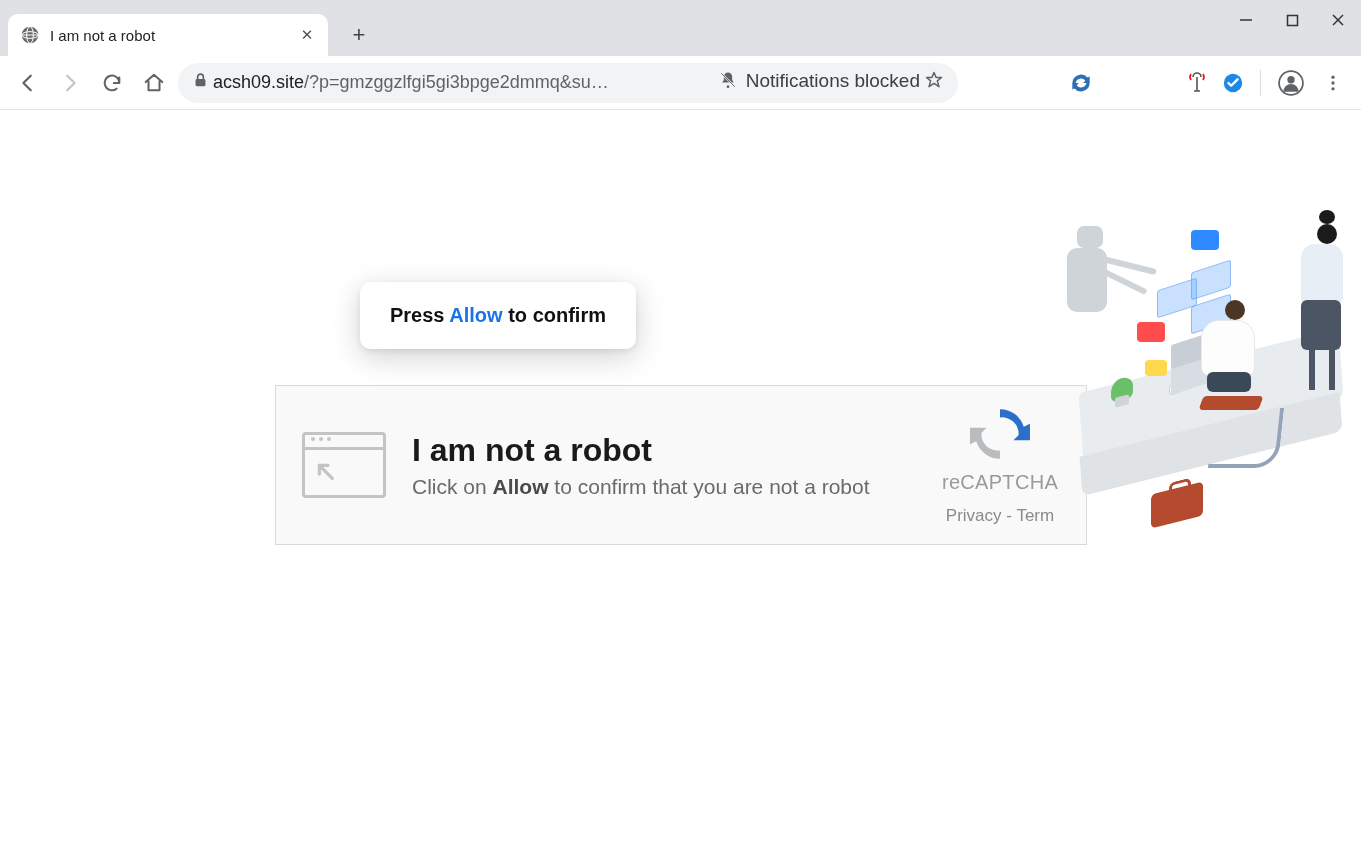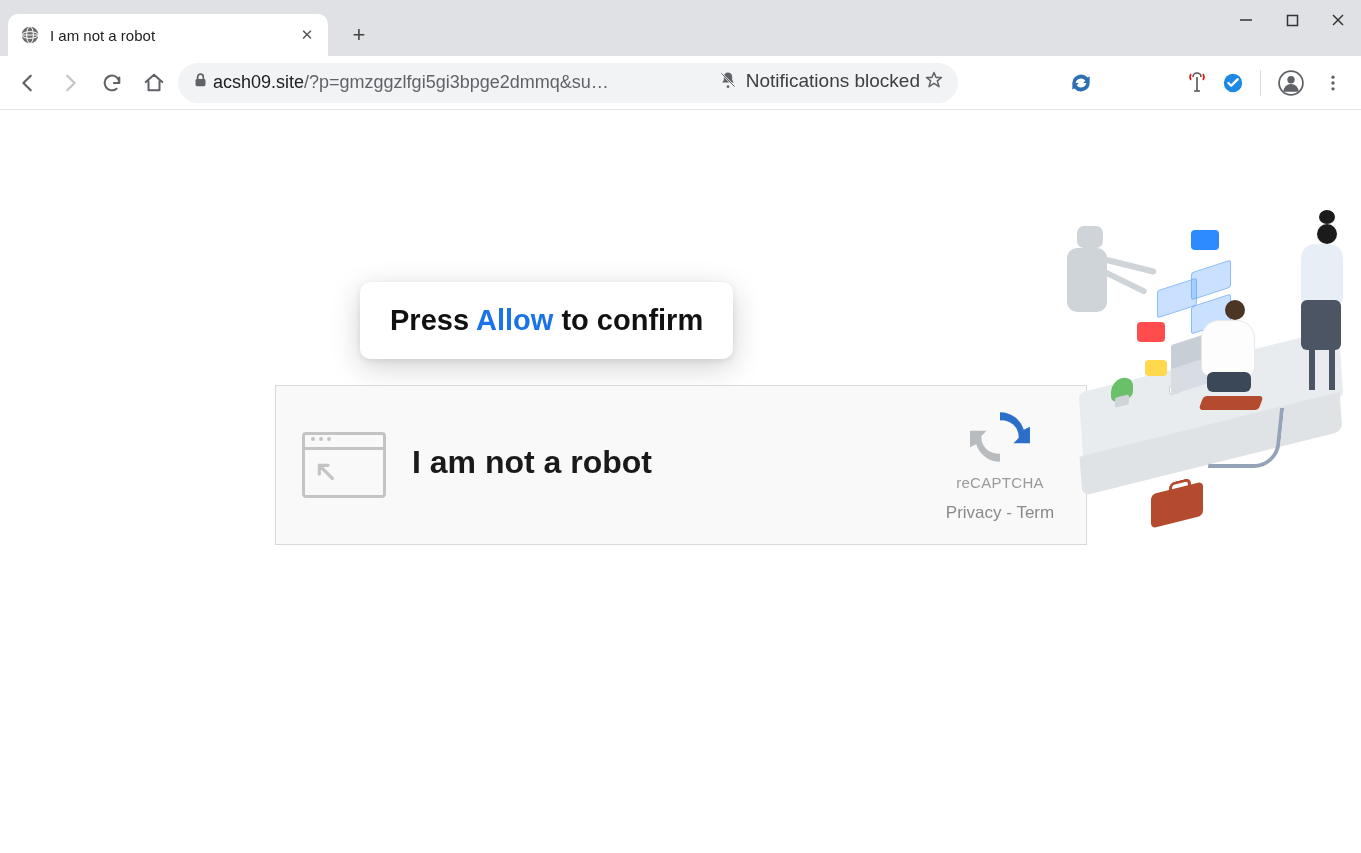--- a/index.html
+++ b/index.html
@@ -26,21 +26,21 @@
   .ext-icon { width:30px; height:30px; display:flex; align-items:center; justify-content:center; }
   .divider { width:1px; height:26px; background:#dadce0; margin:0 6px; }
 
   
   .page { position:relative; width:100%; height:calc(853px - 56px - 54px); background:#fff; }
   
   .tooltip-bubble {
     position:absolute; left:360px; top:172px;
     background:#fff; border-radius:10px; padding:22px 30px;
     box-shadow: 0 8px 30px rgba(0,0,0,.18), 0 2px 6px rgba(0,0,0,.08);
-    font-size:29px; font-weight:700; color:#111;
+    font-size:20px; font-weight:700; color:#111;
   }
   .tooltip-bubble .allow { color:#1a73e8; }
   
   .captcha-box {
     position:absolute; left:275px; top:275px;
     width:812px; height:160px;
     background:#f9f9f9;
     border:1.5px solid #d9d9d9;
     display:flex; align-items:center;
     padding:0 26px; gap:26px;
@@ -49,21 +49,21 @@
   .app-icon { width:84px; height:66px; border:3px solid #c4c4c4; border-radius:4px; position:relative; flex:0 0 auto; }
   .app-icon::before { content:""; position:absolute; left:0; top:0; right:0; height:12px; border-bottom:3px solid #c4c4c4; }
   .app-icon .dots { position:absolute; left:6px; top:2px; display:flex; gap:4px; }
   .app-icon .dots span { width:4px; height:4px; background:#c4c4c4; border-radius:50%; display:block; }
   .app-icon .arrow { position:absolute; left:10px; bottom:8px; }
   .captcha-text { flex:1; }
   .captcha-text h2 { font-size:32px; font-weight:700; color:#1a1a1a; margin-bottom:6px; }
   .captcha-text p  { font-size:21px; color:#6a6a6a; }
   .captcha-text p b { color:#4b4b4b; font-weight:700; }
   .recaptcha { flex:0 0 auto; text-align:center; width:120px; }
-  .recaptcha .brand { font-size:15px; color:#9a9a9a; margin-top:4px; letter-spacing:.3px; }
+  .recaptcha .brand { font-size:20px; color:#9a9a9a; margin-top:4px; letter-spacing:.3px; }
   .recaptcha .links { font-size:17px; color:#8a8a8a; margin-top:12px; white-space:nowrap; }
   
   
   .illus { position:absolute; right:10px; top:100px; width:290px; height:320px; }
   .desk { position:absolute; left:20px; top:150px; width:260px; height:70px; background:#e9ecef; transform:skewY(-14deg) skewX(4deg); border-radius:6px; box-shadow:0 26px 0 -6px #f1f3f5; }
   .desk-side { position:absolute; left:20px; top:214px; width:260px; height:40px; background:#dfe3e6; transform:skewY(-14deg) skewX(4deg); border-radius:0 0 8px 8px; }
   .person1 { position:absolute; right:8px; top:0; }
   .person2 { position:absolute; left:140px; top:90px; }
   .robot   { position:absolute; left:6px;  top:16px; }
   .head { border-radius:50%; background:#1b1b1b; }
@@ -222,20 +222,23 @@
           <span></span>
           <span></span>
           <span></span>
         </div>
       <svg class="arrow" width="26" height="26" viewBox="0 0 24 24">
           <path d="M4 4h8M4 4v8M4 4l12 12" fill="none" stroke="#c4c4c4" stroke-width="3" stroke-linecap="round"></path>
         </svg>
     </div>
     <div class="captcha-text">
       <h2>I am not a robot</h2>
+      <p>
+        <span>Click on </span><b>Allow</b><span> to confirm that you are not a robot</span>
+      </p>
     </div>
     <div class="recaptcha">
       <span>
         <svg width="62" height="58" viewBox="0 0 60 56">
           <path d="M30 4a24 24 0 0 1 23 17l6-3v16H43l5-5A16 16 0 0 0 30 12z" fill="#2b6fc8"></path>
           <path d="M30 52A24 24 0 0 1 7 35l-6 3V22h16l-5 5a16 16 0 0 0 18 17z" fill="#b9bcbf"></path>
         </svg>
       </span>
       <div class="brand">reCAPTCHA</div>
       <div class="links">Privacy - Term</div>

